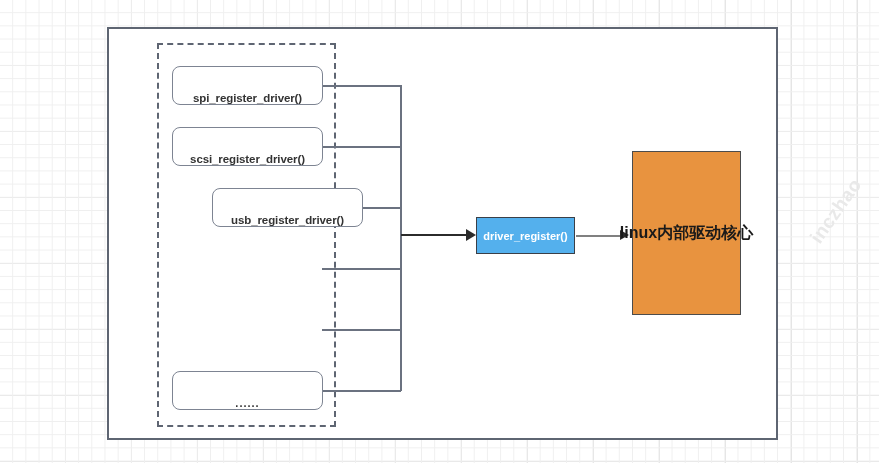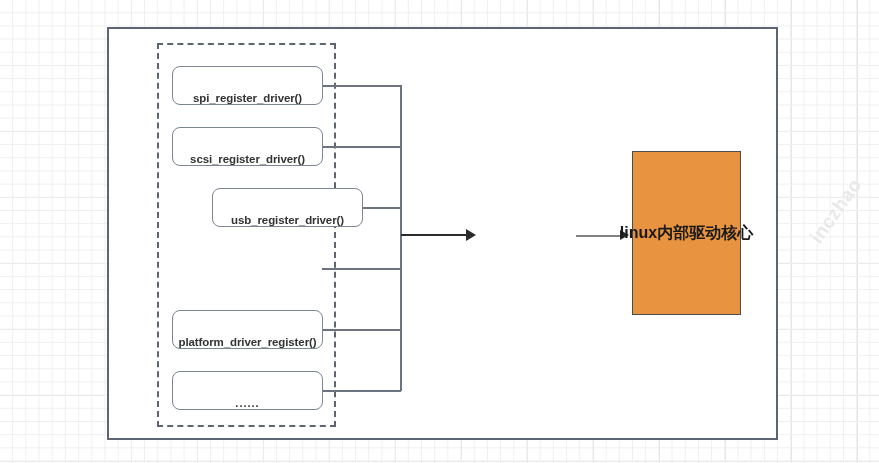--- a/index.html
+++ b/index.html
@@ -216,30 +216,30 @@
 
   <div class="fn-box" style="top:66px;">
     <span>spi_register_driver()</span>
   </div>
   <div class="fn-box" style="top:127px;">
     <span>scsi_register_driver()</span>
   </div>
   <div class="fn-box" style="top:188px;margin-left:40px;">
     <span>usb_register_driver()</span>
   </div>
-  <div class="fn-box" style="top:310px;">
-    <span>platform_driver_register()</span>
-  </div>
   <div class="fn-box dots" style="top:371px;">
     <span>......</span>
   </div>
 
   <div class="main-arrow-line"></div>
   <div class="main-arrow-head"></div>
 
+  <div class="blue-box">
+    <span>driver_register()</span>
+  </div>
 
   <div class="second-arrow-line"></div>
   <div class="second-arrow-head"></div>
 
   <div class="orange-box">
     <span>linux内部驱动核心</span>
   </div>
 
 </div>
 

